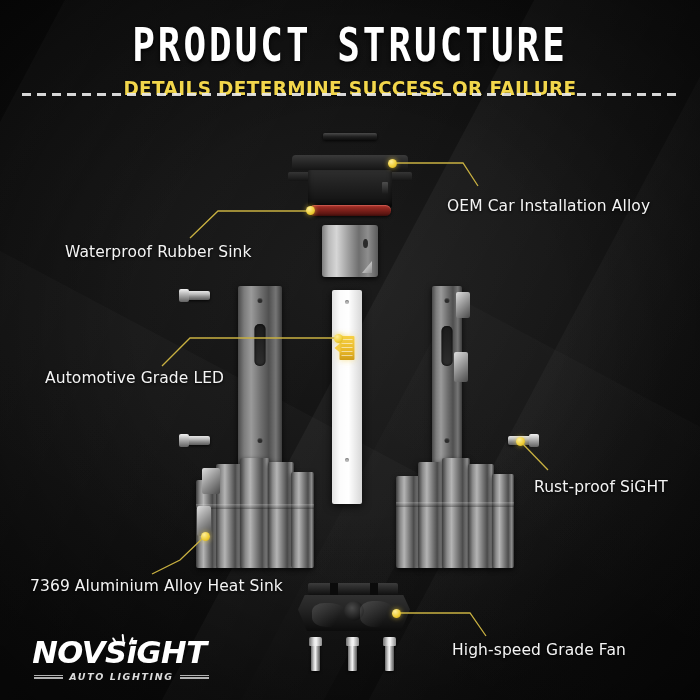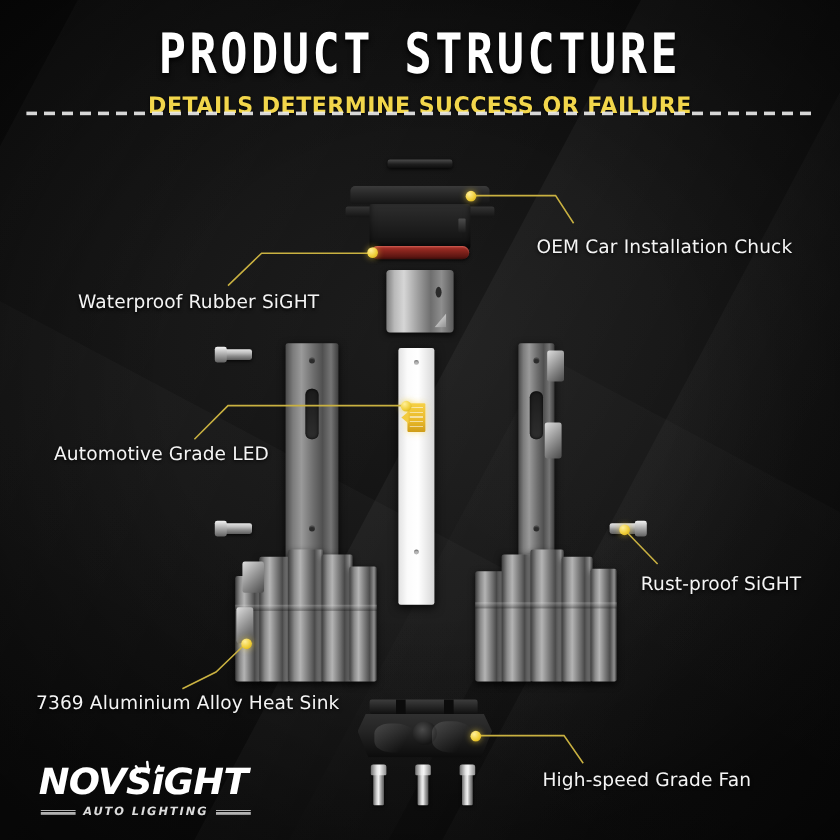--- a/index.html
+++ b/index.html
@@ -474,22 +474,22 @@
     <polyline points="396,613 470,613 486,636" fill="none" stroke="#c9b141" stroke-width="1.3"></polyline>
   </svg>
 
   <div class="dot" style="left:388px; top:159px;"></div>
   <div class="dot" style="left:306px; top:206px;"></div>
   <div class="dot" style="left:334px; top:334px;"></div>
   <div class="dot" style="left:516px; top:437px;"></div>
   <div class="dot" style="left:201px; top:532px;"></div>
   <div class="dot" style="left:392px; top:609px;"></div>
 
-  <div class="label" style="left:447px; top:197px;">OEM Car Installation Chuck</div>
-  <div class="label" style="left:65px; top:243px;">Waterproof Rubber SiGHT</div>
+  <div class="label" style="left:447px; top:197px;">OEM Car Installation Alloy</div>
+  <div class="label" style="left:65px; top:243px;">Waterproof Rubber Sink</div>
   <div class="label" style="left:45px; top:369px;text-align:right;">Automotive Grade LED</div>
   <div class="label" style="left:534px; top:478px;">Rust-proof SiGHT</div>
   <div class="label" style="left:30px; top:577px;">7369 Aluminium Alloy Heat Sink</div>
   <div class="label" style="left:452px; top:641px;">High-speed Grade Fan</div>
 
   <div class="logo">
     <div class="logo-word" style="position:relative;">
       <span class="thin">NOV</span><span>SiGHT</span>
       <span class="logo-spark">
         <i style="left:2px;  top:4px; transform:rotate(-32deg);"></i>

